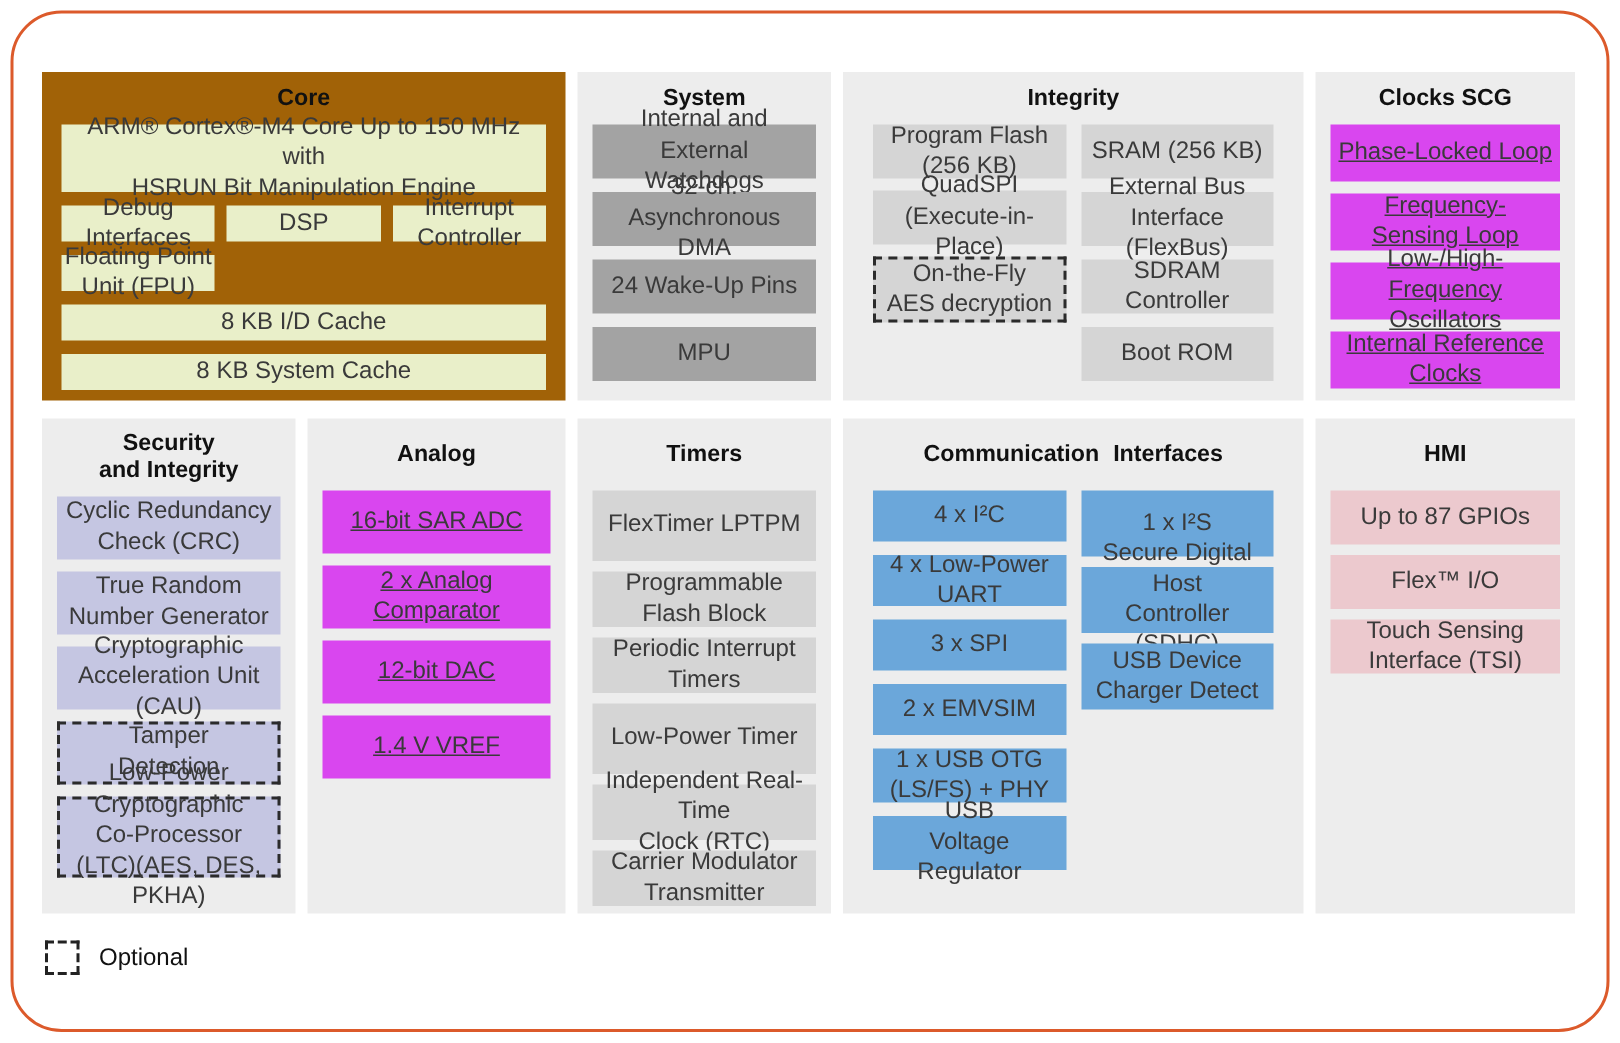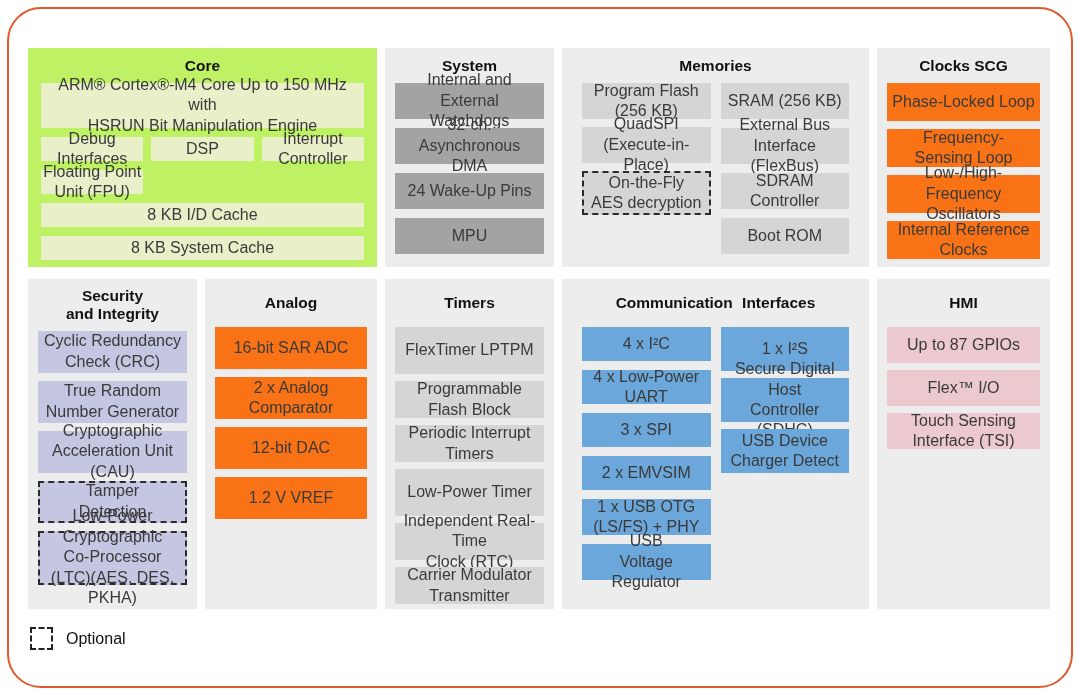--- a/index.html
+++ b/index.html
@@ -21,21 +21,21 @@
   .panel {
     background:#EDEDED; display:flex; flex-direction:column; align-items:center;
     padding:8px 0 0; box-sizing:border-box;
   }
   .panel h2 {
     margin:0 0 7px; font-size:15.5px; font-weight:bold; color:#111;
     text-align:center; white-space:pre-line; line-height:1.15;
     display:flex; align-items:center; justify-content:center; min-height:20px;
   }
   .row2 h2 { min-height:32px; margin-bottom:8px; }
-  .panel-core { background:#bef264; grid-column:1 / 3; padding:8px 13px 0; }
+  .panel-core { background:#a16207; grid-column:1 / 3; padding:8px 13px 0; }
   .panel-comm h2 { word-spacing:5px; }
   .stack {
     display:flex; flex-direction:column; align-items:center; width:100%;
     padding:0 10px; box-sizing:border-box;
   }
   .stack.nopad { padding:0; }
   .g7 { gap:7px; } .g8 { gap:8px; } .g9 { gap:9px; }
   .twocol {
     display:grid; grid-template-columns:1fr 1fr; column-gap:10px;
     width:100%; padding:0 20px; box-sizing:border-box; align-items:start;
@@ -45,21 +45,21 @@
     display:flex; align-items:center; justify-content:center;
     text-align:center; white-space:pre-line;
     font-size:16px; line-height:1.28; color:#3a3a3a; padding:1px 2px;
   }
   .core-pairs {
     display:grid; grid-template-columns:1fr 1fr 1fr; column-gap:8px; row-gap:9px; width:100%;
   }
   .c-core   { background:#E9EFC9; }
   .c-orange { background:#a3a3a3; }
   .c-gray   { background:#D5D5D5; }
-  .c-lorange{ background:#f97316; }
+  .c-lorange{ background:#d946ef;text-decoration:underline; }
   .c-lav    { background:#C5C6E2; }
   .c-blue   { background:#6BA7DA; }
   .c-pink   { background:#ECC9CE; }
   .optional { border:2px dashed #2b2b2b; }
   .h24{height:24px} .h33{height:47px} .h34{height:34px} .h36{height:36px}
   .h37{height:37px} .h38{height:38px} .h42{height:42px} .h44{height:44px}
   .h45{height:45px} .h56{height:54px}
   .legend { margin-top:18px; margin-left:2px; display:flex; align-items:center; gap:13px; }
   .dash-box { width:19px; height:19px; border:2px dashed #222; flex:none; background:#fff; }
   .legend-label { font-size:16px; color:#111; }
@@ -94,21 +94,21 @@
         <div class="blk c-orange h36">Internal and External
 Watchdogs</div>
         <div class="blk c-orange h36">32-ch. Asynchronous
 DMA</div>
         <div class="blk c-orange h36">24 Wake-Up Pins</div>
         <div class="blk c-orange h36">MPU</div>
       </div>
     </section>
 
     <section class="panel">
-      <h2>Memories</h2>
+      <h2>Integrity</h2>
       <div class="twocol">
         <div class="stack nopad g8">
           <div class="blk c-gray h36">Program Flash
 (256 KB)</div>
           <div class="blk c-gray h36">QuadSPI
 (Execute-in-Place)</div>
           <div class="blk c-gray h44 optional">On-the-Fly
 AES decryption</div>
         </div>
         <div class="stack nopad g9">
@@ -151,21 +151,21 @@
 (LTC)(AES, DES, PKHA)</div>
       </div>
     </section>
 
     <section class="panel row2">
       <h2>Analog</h2>
       <div class="stack g8">
         <div class="blk c-lorange h42">16-bit SAR ADC</div>
         <div class="blk c-lorange h42">2 x Analog Comparator</div>
         <div class="blk c-lorange h42">12-bit DAC</div>
-        <div class="blk c-lorange h42">1.2 V VREF</div>
+        <div class="blk c-lorange h42">1.4 V VREF</div>
       </div>
     </section>
 
     <section class="panel row2">
       <h2>Timers</h2>
       <div class="stack g7">
         <div class="blk c-gray h33">FlexTimer LPTPM</div>
         <div class="blk c-gray h37">Programmable
 Flash Block</div>
         <div class="blk c-gray h37">Periodic Interrupt

